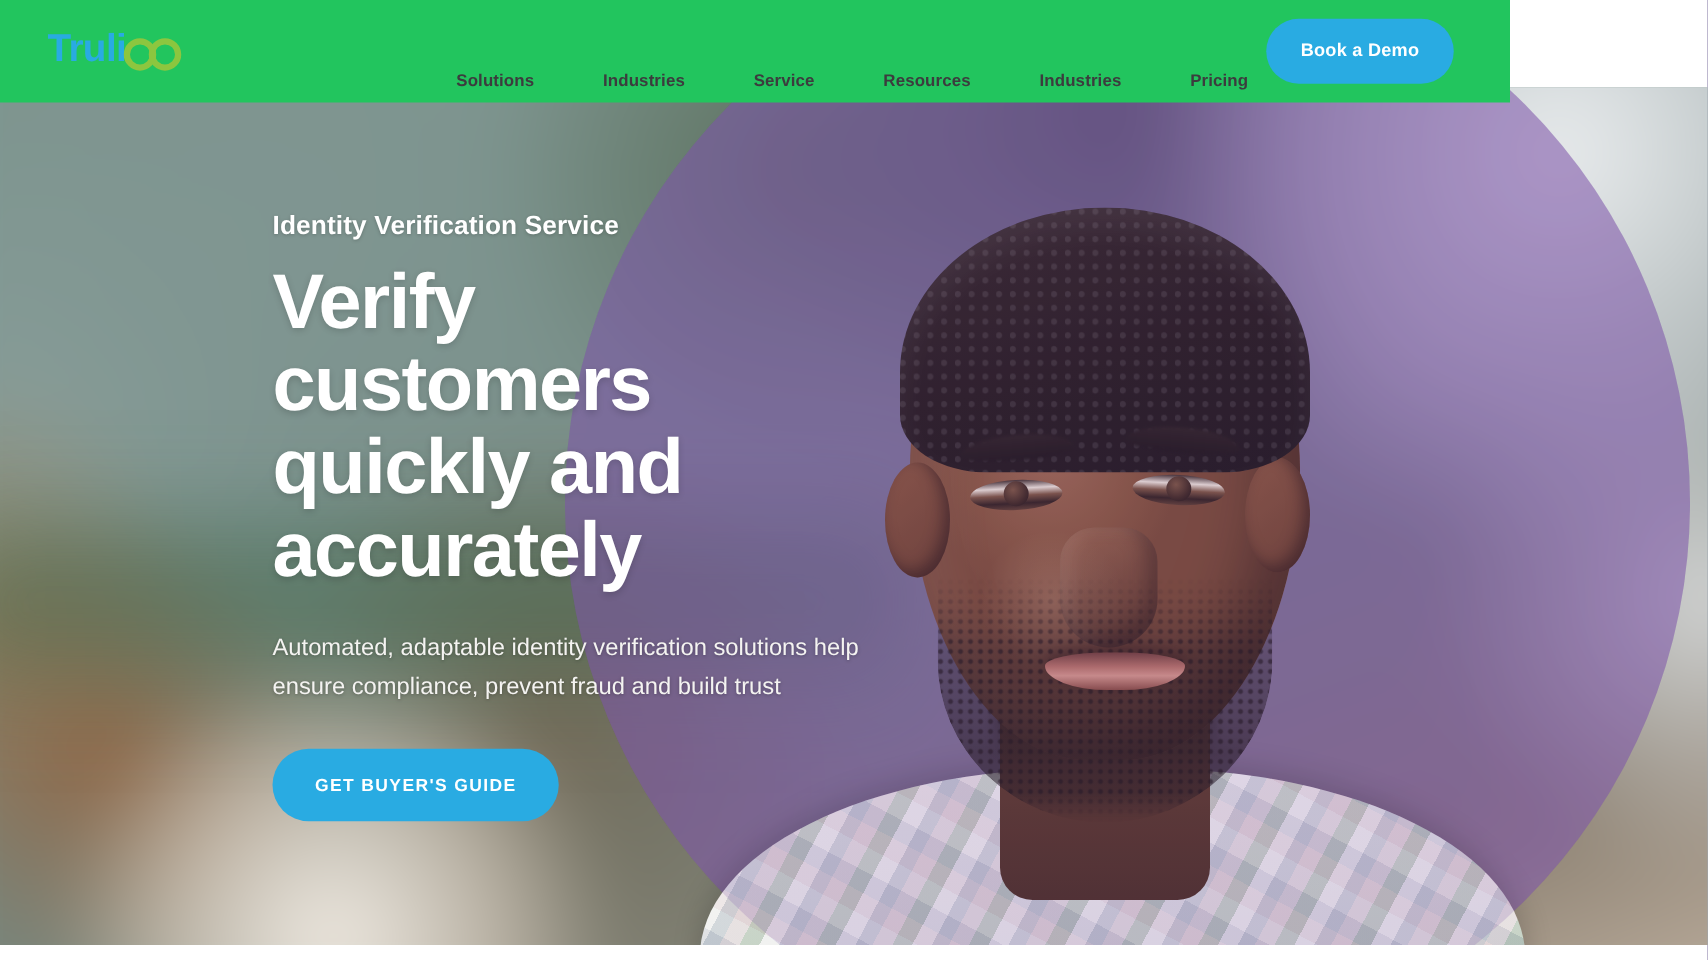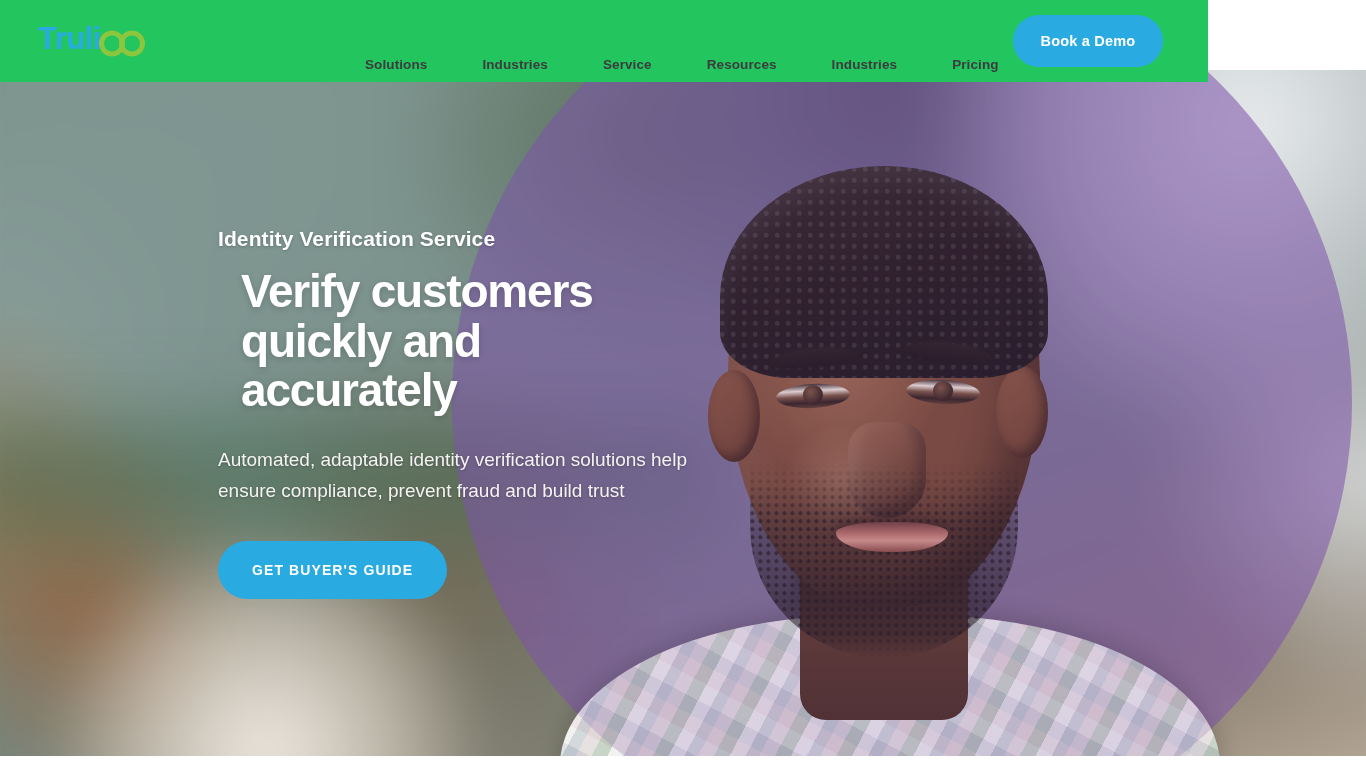--- a/index.html
+++ b/index.html
@@ -225,29 +225,28 @@
     display:flex; flex-direction:column; justify-content:center;
     z-index:20;
   }
   .eyebrow{
     font-size:21px; font-weight:bold;
     color:#ffffff; letter-spacing:.1px;
     margin-bottom:16px;
     text-shadow:0 1px 3px rgba(0,0,0,.22);
   }
   .hero-title{
-    font-size:46px;
+    font-size:62px;
     font-weight:900;
     line-height:1.07;
     color:#ffffff;
     letter-spacing:-1.2px;
     margin-bottom:30px;
     max-width:430px;
     text-shadow:0 2px 6px rgba(0,0,0,.16);
-    margin-left:23px;
   }
   .hero-sub{
     font-size:19px;
     line-height:1.62;
     color:#f4f3f1;
     max-width:530px;
     margin-bottom:34px;
     text-shadow:0 1px 3px rgba(0,0,0,.28);
   }
   .hero-cta{

